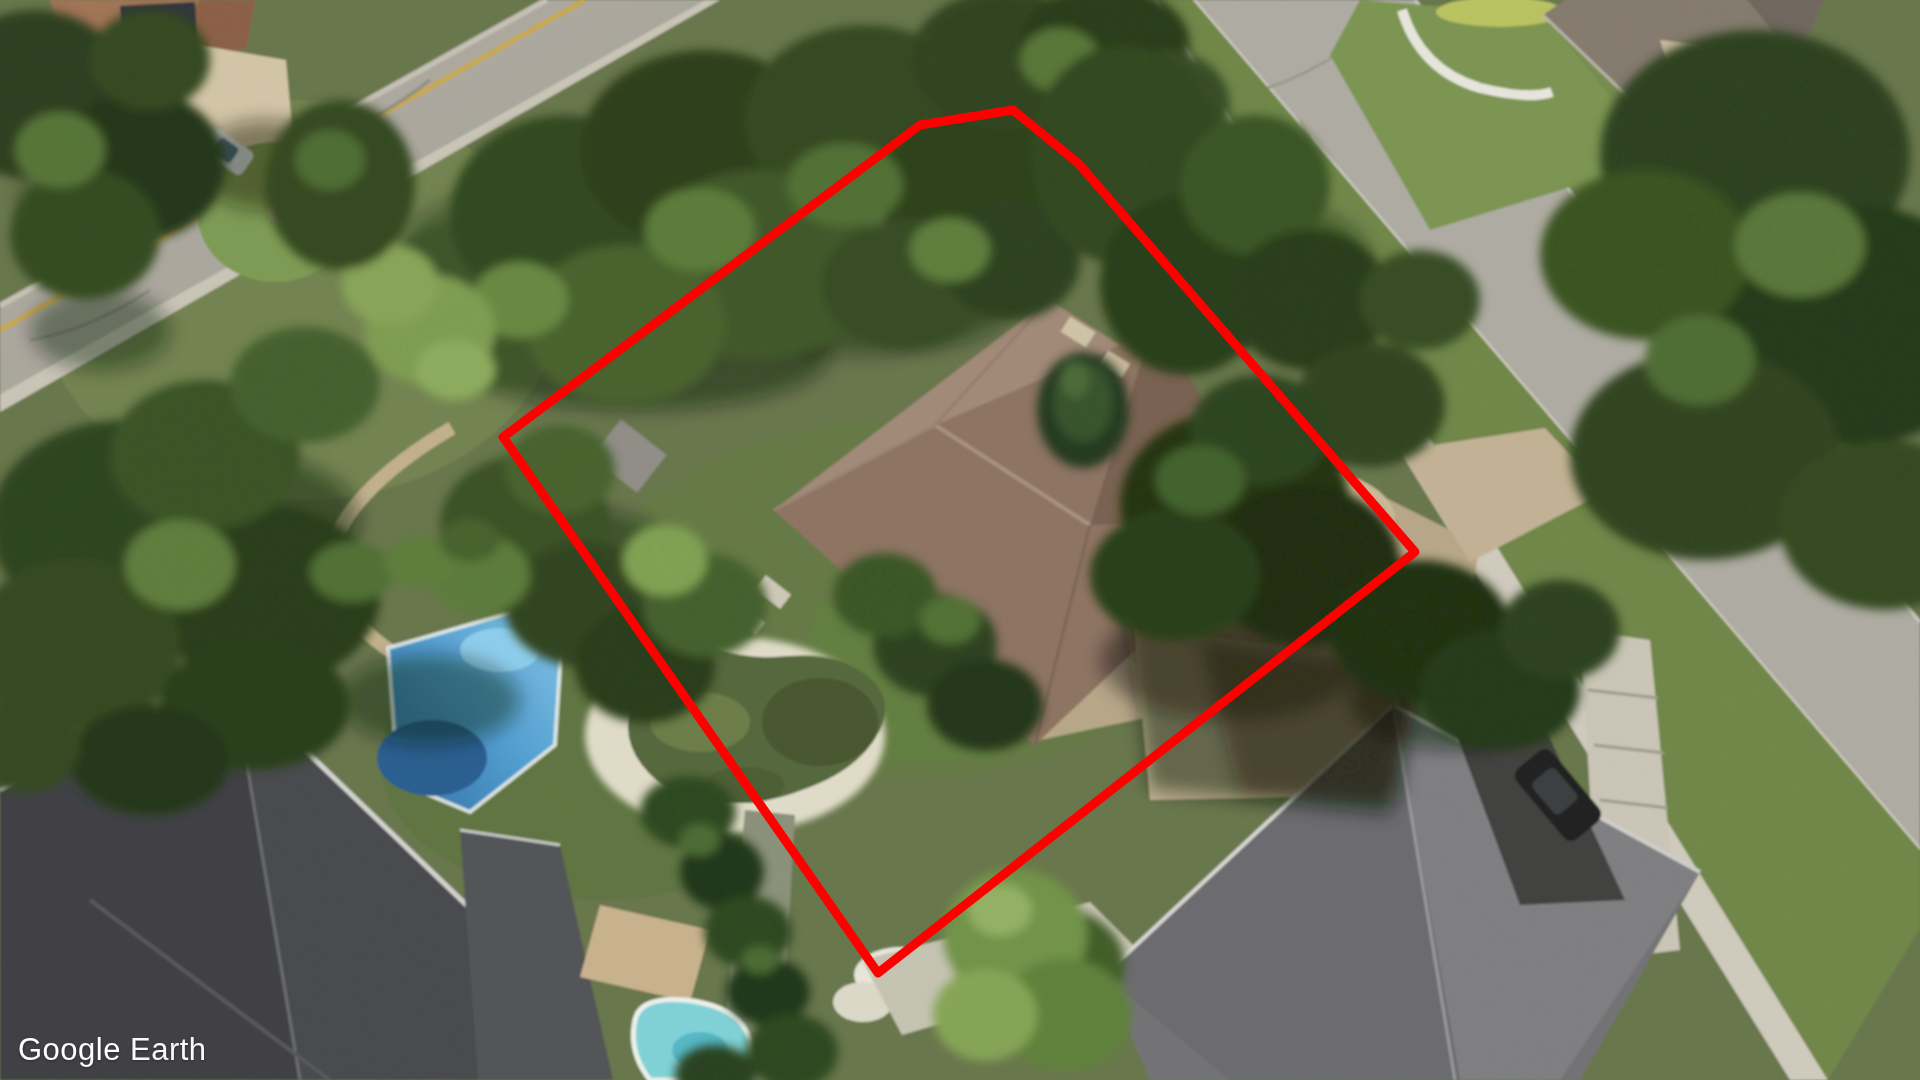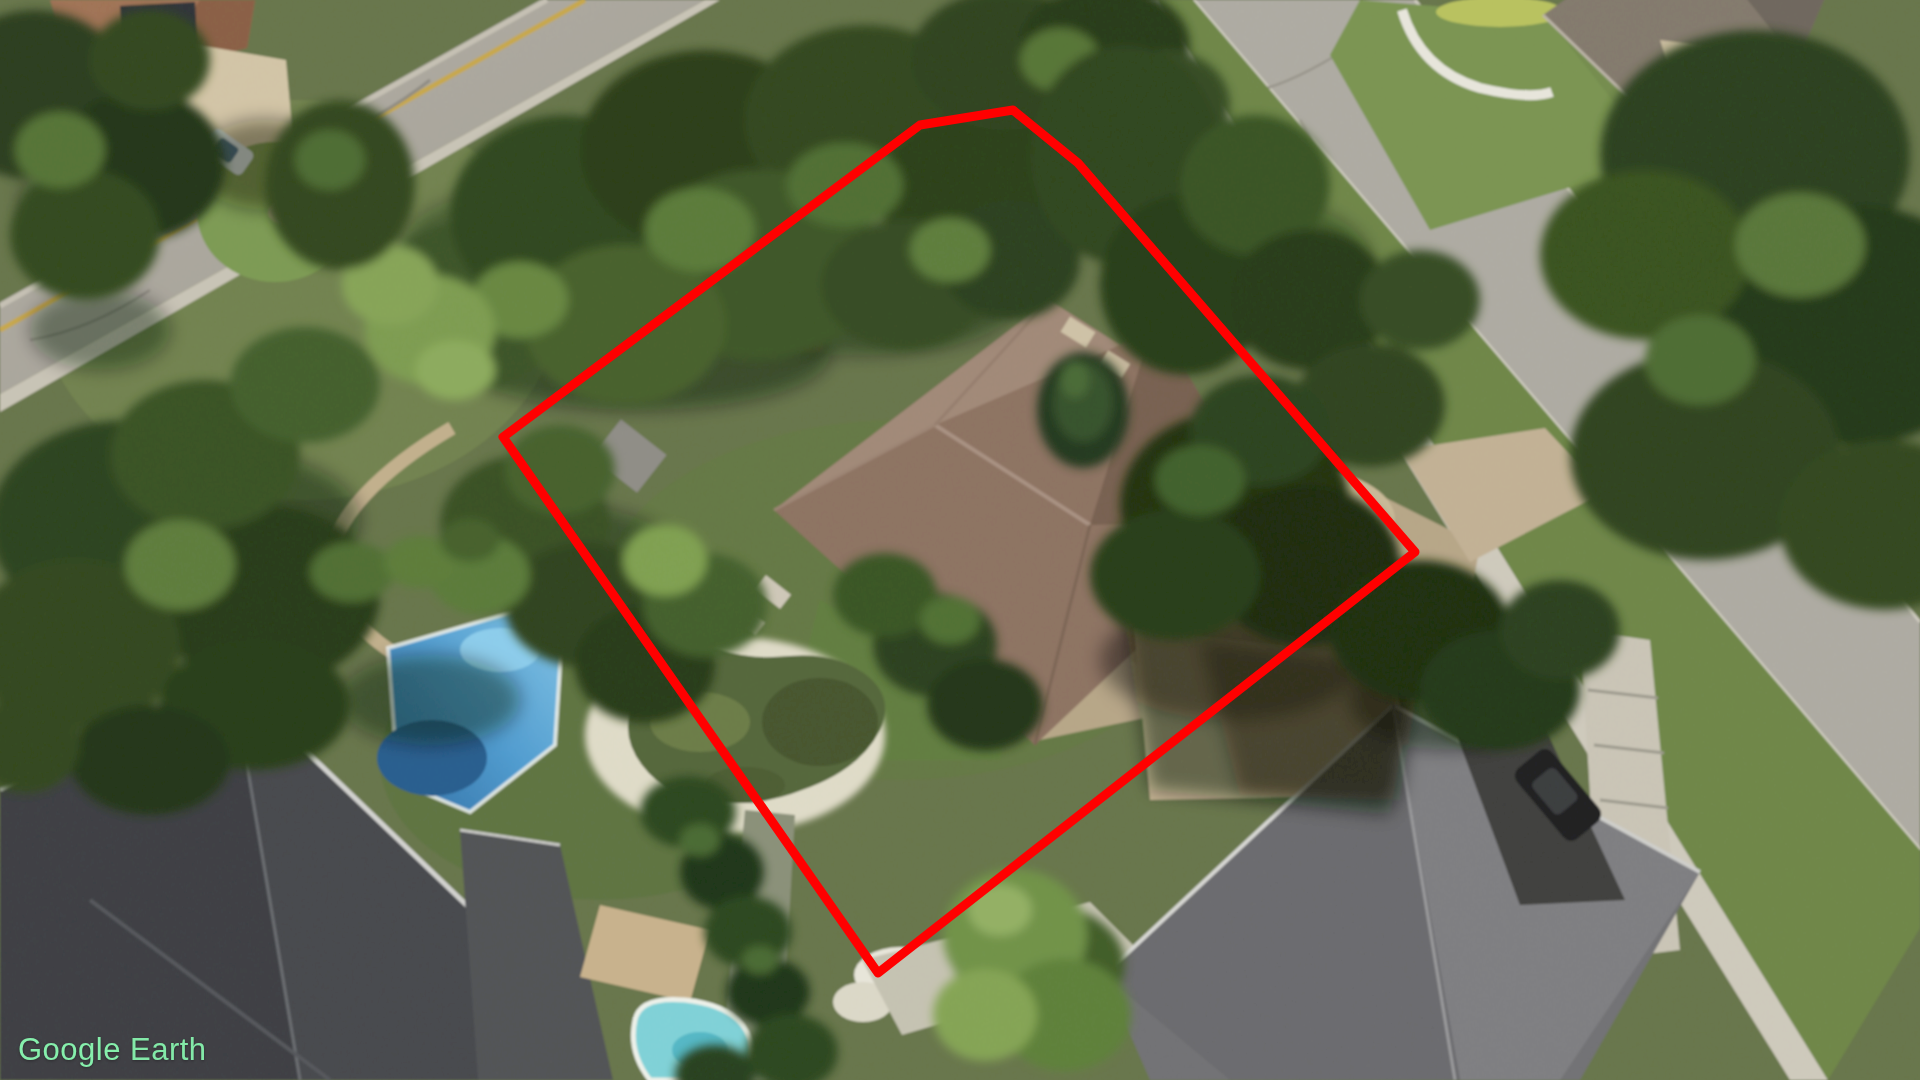--- a/index.html
+++ b/index.html
@@ -1,19 +1,19 @@
 <!DOCTYPE html>
 <html><head>
 <meta charset="utf-8">
 <style>
   html,body{margin:0;padding:0;background:#5f6d43;}
   .map-canvas{position:relative;width:1920px;height:1080px;overflow:hidden;
     font-family:"Liberation Sans",sans-serif;}
   .map-canvas svg{position:absolute;inset:0;display:block;}
-  .watermark{position:absolute;left:18px;bottom:12px;color:#86efac;
+  .watermark{position:absolute;left:18px;bottom:12px;color:#ffffff;
     font-size:31px;letter-spacing:.5px;
     text-shadow:0 1px 3px rgba(0,0,0,.35);user-select:none;}
   .watermark .brand{font-weight:500;}
   .watermark .product{font-weight:400;margin-left:9px;opacity:.97;}
 </style>
 </head>
 <body>
 
 <div class="map-canvas">
 <svg viewBox="0 0 1920 1080" width="1920" height="1080">

